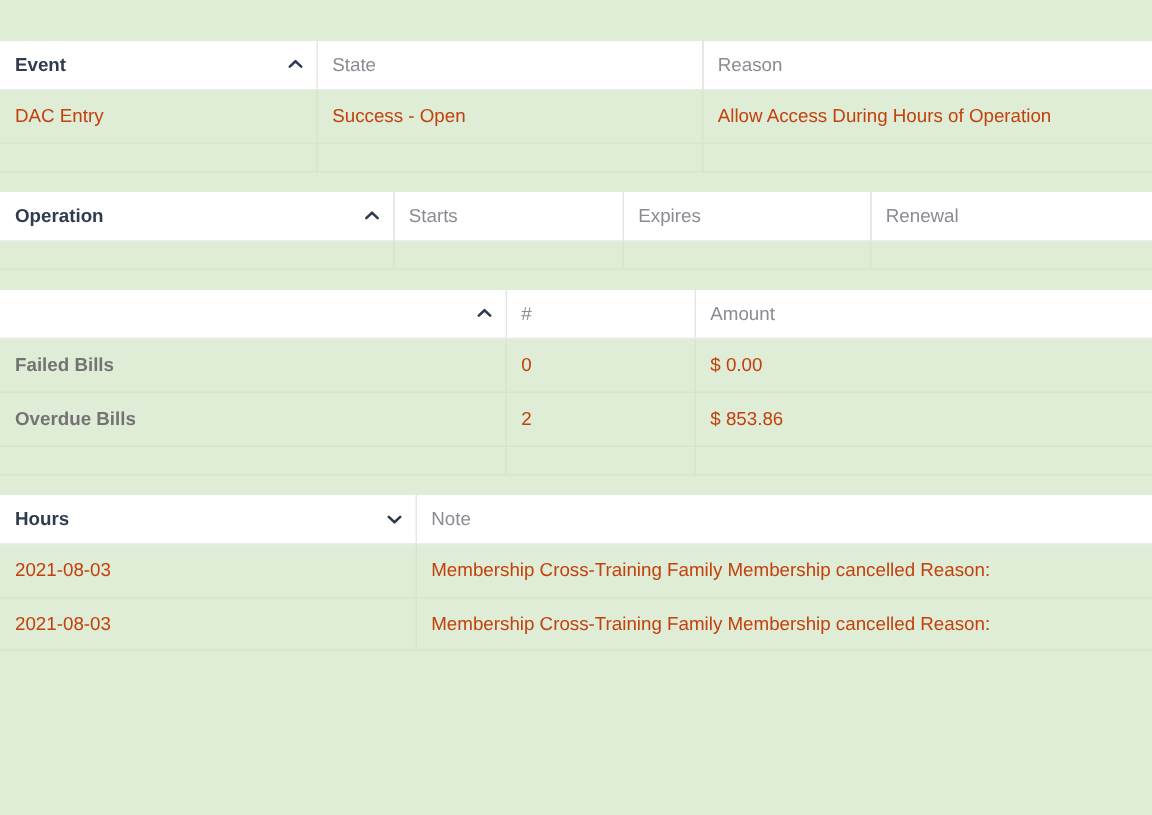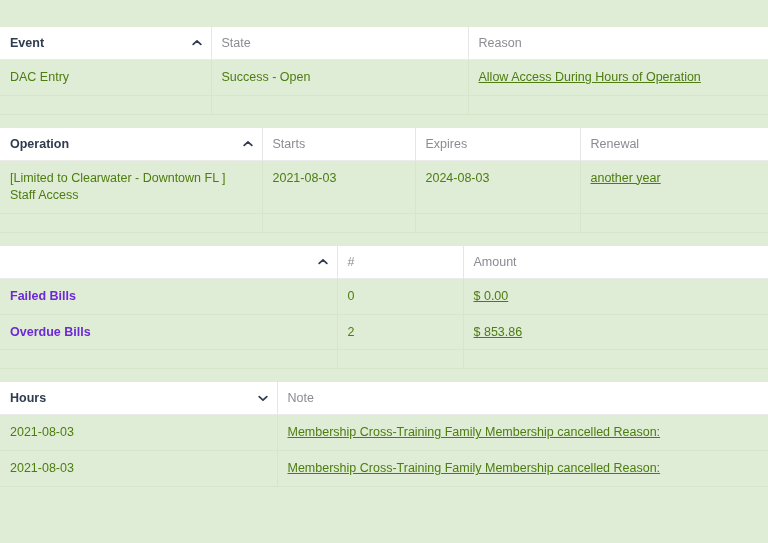--- a/index.html
+++ b/index.html
@@ -53,28 +53,28 @@
   .tbl thead th.sorted-col {
     color: #2f3b4e;
     font-weight: bold;
   }
   .tbl tbody td {
     background: #dfecd6;
     padding: 9px 10px;
     border-right: 1px solid #d6e6cb;
     border-bottom: 1px solid #d6e6cb;
     vertical-align: top;
-    color: #4d7c0f;
+    color: #c2410c;
     font-size: 12.5px;
     line-height: 1.35;
     box-sizing: border-box;
   }
-  .tbl tbody td:last-child { border-right: none; text-decoration: underline; }
+  .tbl tbody td:last-child { border-right: none; }
   .tbl tbody td.bold-label {
-    color: #6d28d9;
+    color: #737373;
     font-weight: bold;
   }
   .spacer-row td {
     height: 13px;
     padding: 0;
     border-right: 1px solid #d6e6cb;
     border-bottom: none;
     background: #dfecd6;
   }
   .gap {
@@ -166,26 +166,20 @@
           </th>
           <th>
             <span>Expires</span>
           </th>
           <th>
             <span>Renewal</span>
           </th>
         </tr>
       </thead>
       <tbody>
-        <tr>
-          <td>[Limited to Clearwater - Downtown FL ] Staff Access</td>
-          <td>2021-08-03</td>
-          <td>2024-08-03</td>
-          <td>another year</td>
-        </tr>
         <tr class="spacer-row">
           <td></td>
             <td></td>
             <td></td>
             <td></td>
         </tr>
       </tbody>
     </table>
   </div>
 

